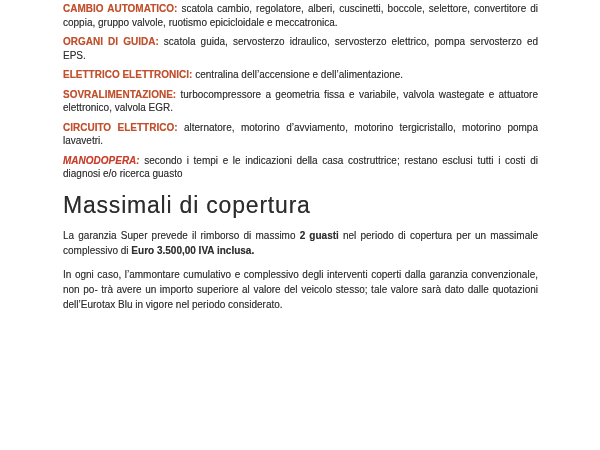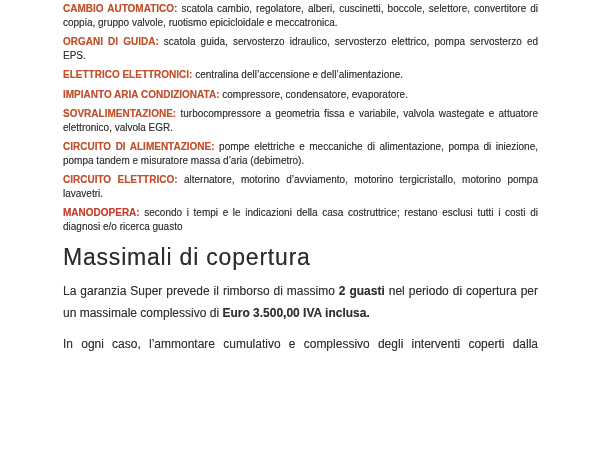--- a/index.html
+++ b/index.html
@@ -35,56 +35,55 @@
     text-shadow: 0 0 0.35px rgba(40,40,40,0.45);
   }
   .coverage-item .label {
     font-weight: bold;
     color: var(--heading-accent);
     text-shadow: 0 0 0.35px rgba(193,80,45,0.5);
   }
   .coverage-item.manodopera .label {
     color: var(--manodopera-accent);
     text-shadow: 0 0 0.35px rgba(200,63,44,0.5);
+    font-style: italic;
   }
   .section-title {
     font-size: 23px;
     font-weight: normal;
     letter-spacing: 0.8px;
     color: var(--title-text);
     margin: 11px 0 9px 0;
     text-shadow: 0 0 0.4px rgba(45,45,45,0.6);
   }
   .mass-para {
-    font-size: 12px;
-    line-height: 22px;
+    font-size: 10px;
+    line-height: 15px;
     text-align: justify;
     margin-bottom: 9px;
     color: var(--body-text);
     text-shadow: 0 0 0.35px rgba(40,40,40,0.45);
   }
   .mass-para b { font-weight: bold; }
 </style>
 </head>
 <body>
 
 <div class="page">
 
   <p class="coverage-item"><span class="label">CAMBIO AUTOMATICO:</span> <span>scatola cambio, regolatore, alberi, cuscinetti, boccole, selettore, convertitore di coppia, gruppo valvole, ruotismo epicicloidale e meccatronica.</span></p>
 
 
   <p class="coverage-item"><span class="label">ORGANI DI GUIDA:</span> <span>scatola guida, servosterzo idraulico,  servosterzo elettrico, pompa servosterzo ed EPS.</span></p>
 
   <p class="coverage-item"><span class="label">ELETTRICO ELETTRONICI:</span> <span>centralina dell’accensione e dell’alimentazione.</span></p>
 
-  <p class="coverage-item"><span class="label">IMPIANTO ARIA CONDIZIONATA:</span> <span>compressore, condensatore, evaporatore.</span></p>
 
   <p class="coverage-item"><span class="label">SOVRALIMENTAZIONE:</span> <span>turbocompressore a geometria  fissa e variabile, valvola wastegate e attuatore elettronico, valvola EGR.</span></p>
 
-  <p class="coverage-item"><span class="label">CIRCUITO DI ALIMENTAZIONE:</span> <span>pompe elettriche e meccaniche di alimentazione, pompa di iniezione, pompa tandem e misuratore massa d’aria (debimetro).</span></p>
 
   <p class="coverage-item"><span class="label">CIRCUITO ELETTRICO:</span> <span>alternatore, motorino d’avviamento, motorino tergicristallo, motorino pompa lavavetri.</span></p>
 
 
   <p class="coverage-item manodopera"><span class="label">MANODOPERA:</span> <span>secondo i tempi e le indicazioni della casa costruttrice; restano esclusi tutti i costi di diagnosi e/o ricerca guasto</span></p>
 
   <h1 class="section-title">Massimali di copertura</h1>
 
   <p class="mass-para"><span>La garanzia Super prevede il rimborso di massimo </span><b>2 guasti</b><span> nel periodo di copertura per un massimale complessivo di </span><b>Euro 3.500,00 IVA inclusa.</b></p>
 

